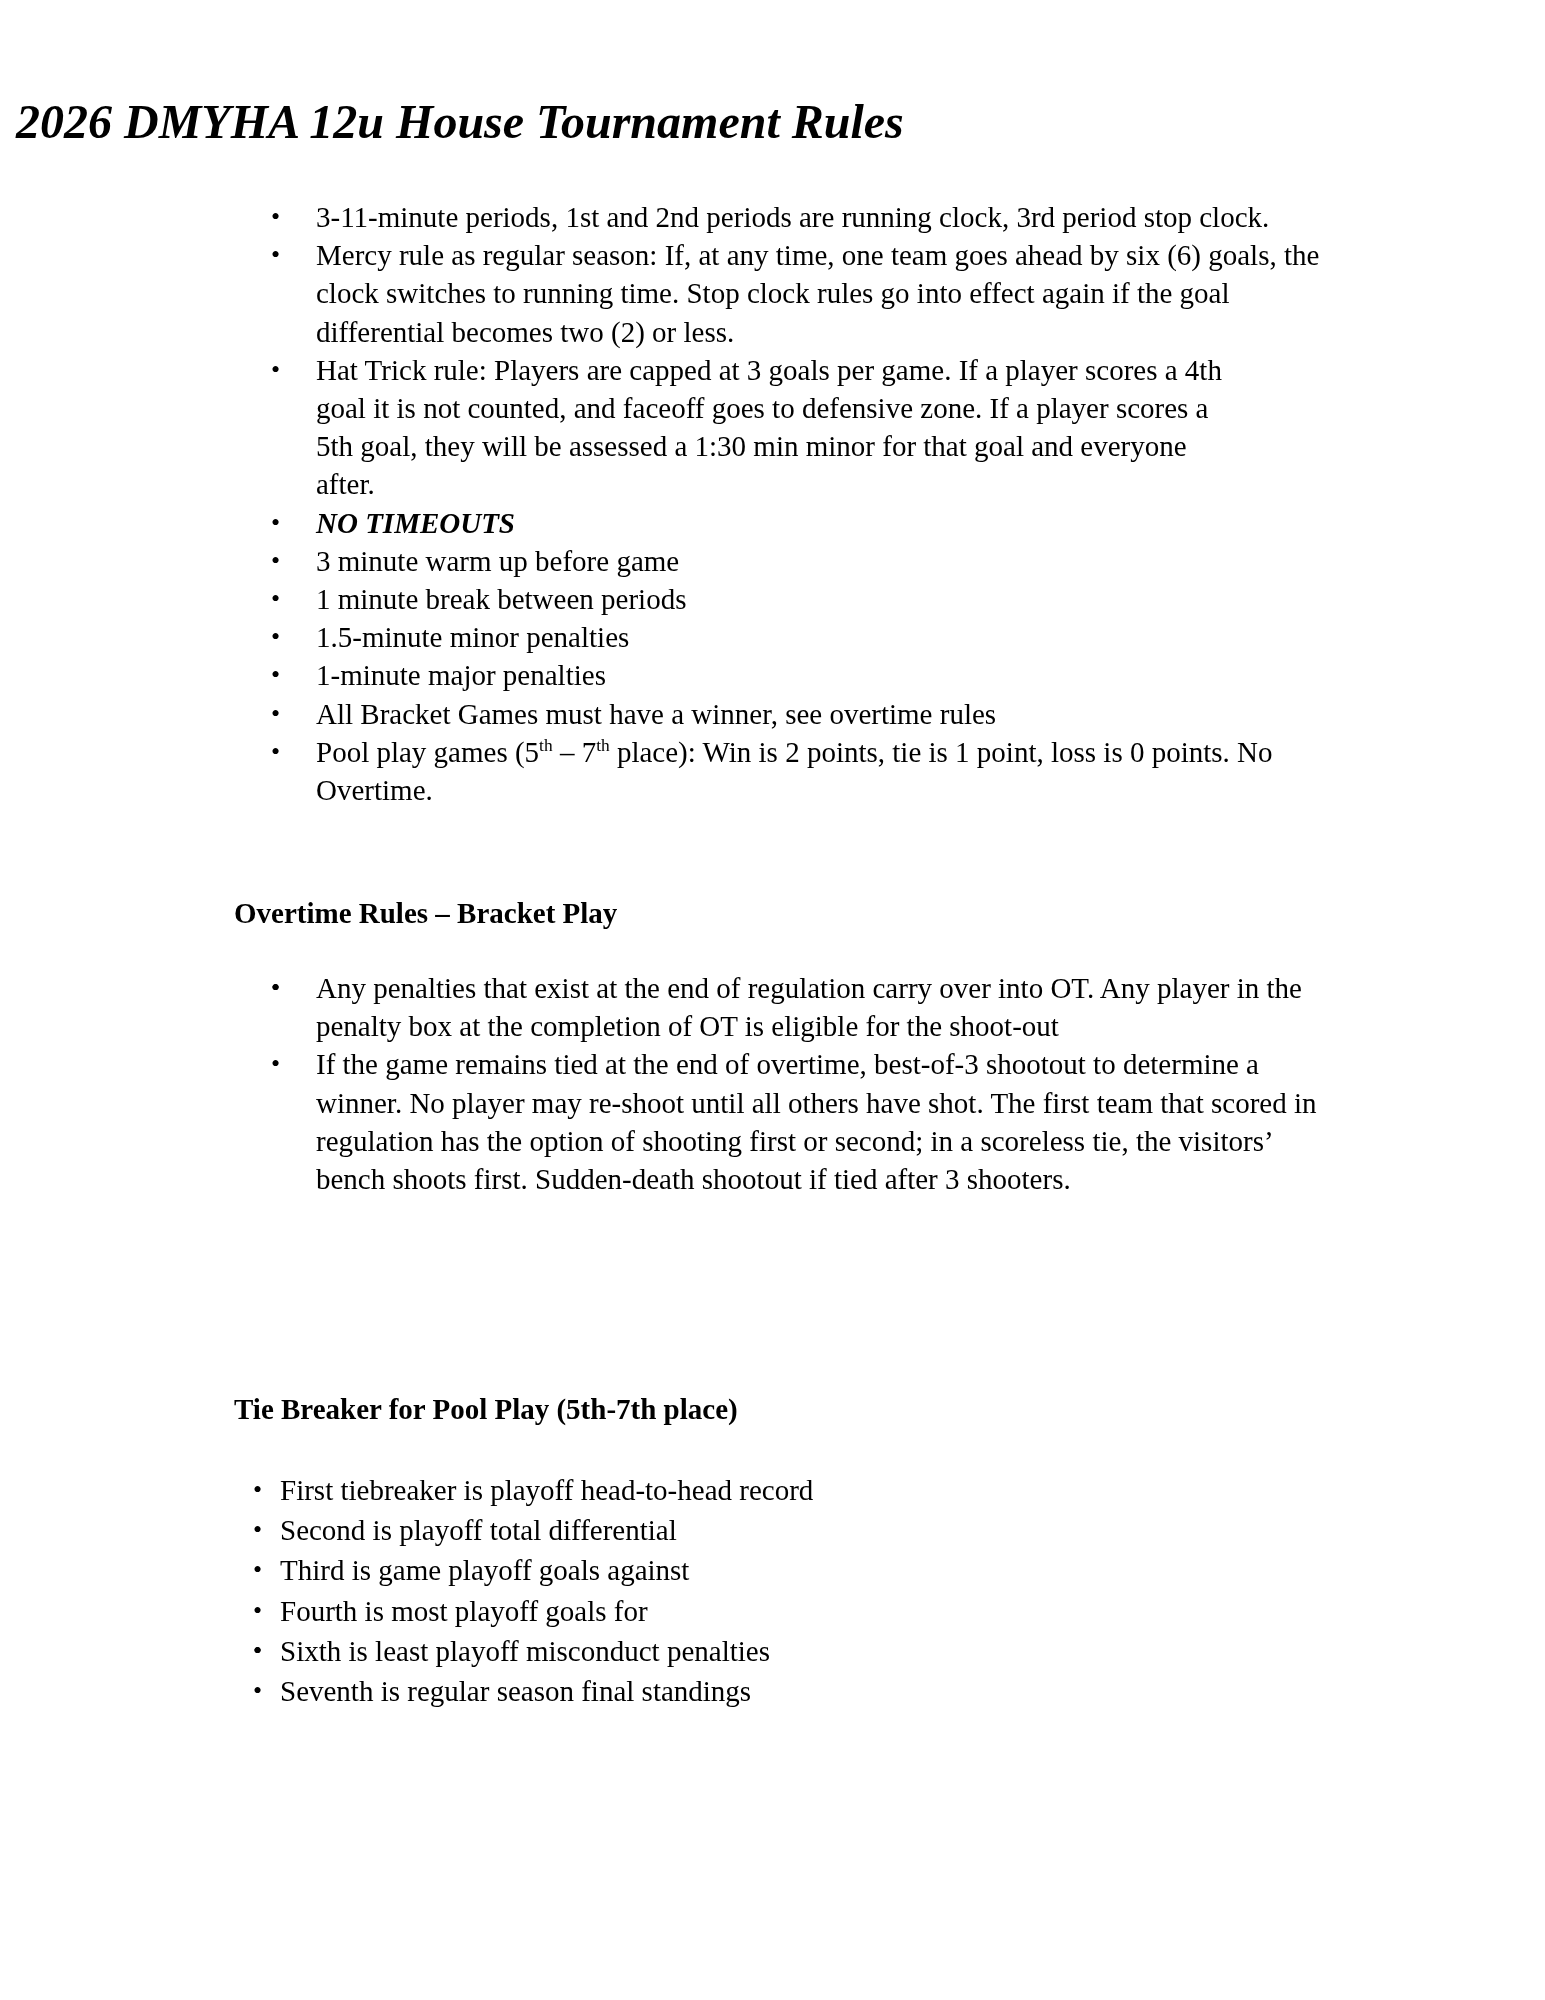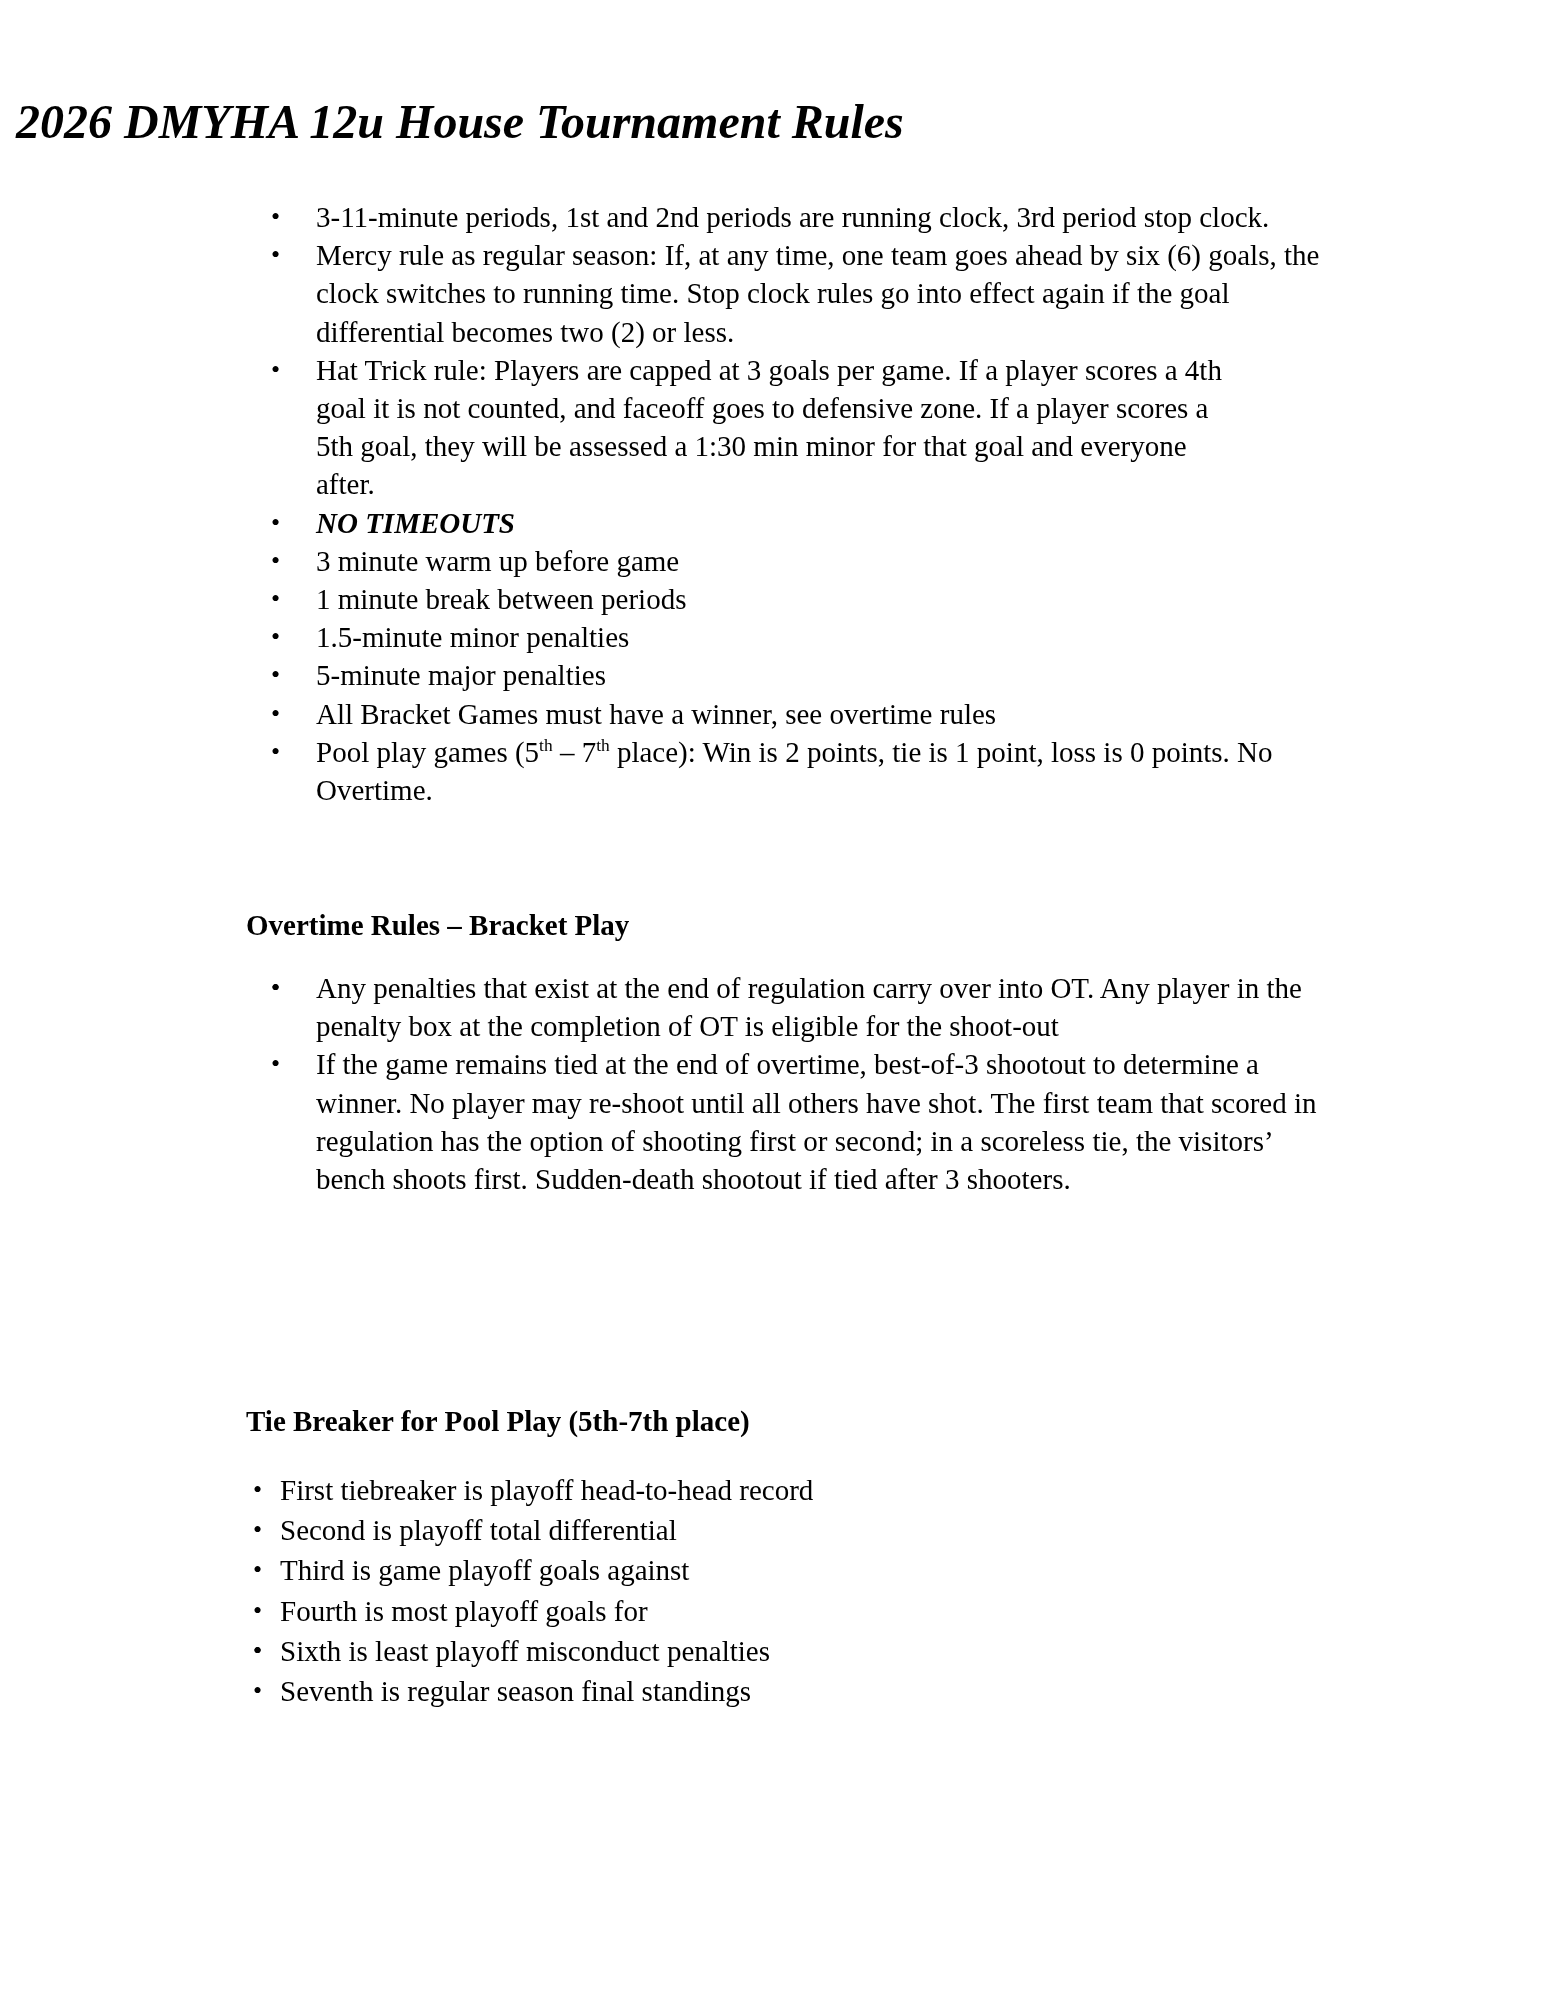--- a/index.html
+++ b/index.html
@@ -10,40 +10,40 @@
   .list { position:absolute; margin:0; padding:0; list-style:none; }
   .list li { position:relative; font-size:29px; line-height:38.2px; }
   .bul { position:absolute; font-size:26px; }
   .main-list { left:316px; top:198px; width:1010px; }
   .main-list .bul { left:-45px; }
   .ot-list { left:316px; top:969px; width:1010px; }
   .ot-list .bul { left:-45px; }
   .tb-list { left:280px; top:1470px; width:900px; }
   .tb-list li { line-height:40.2px; }
   .tb-list .bul { left:-27px; }
-  .section-heading { position:absolute; left:234px; font-size:29px; font-weight:bold; margin:12px; }
+  .section-heading { position:absolute; left:234px; font-size:29px; font-weight:bold; margin:0; }
   .h-ot { top:897px; }
   .h-tb { top:1393px; }
   sup { font-size:60%; line-height:0; vertical-align:super;font-family:Liberation Serif, serif; }
   .bi { font-weight:bold; font-style:italic; }
 </style>
 </head>
 <body>
 
 <h1 class="page-title">2026 DMYHA 12u House Tournament Rules</h1>
 
 <ul class="list main-list">
   <li><span class="bul">•</span><span>3-11-minute periods, 1st and 2nd periods are running clock, 3rd period stop clock.</span></li>
   <li><span class="bul">•</span><span>Mercy rule as regular season: If, at any time, one team goes ahead by six (6) goals, the clock switches to running time. Stop clock rules go into effect again if the goal differential becomes two (2) or less.</span></li>
   <li style="padding-right:90px"><span class="bul">•</span><span>Hat Trick rule: Players are capped at 3 goals per game. If a player scores a 4th goal it is not counted, and faceoff goes to defensive zone. If a player scores a 5th goal, they will be assessed a 1:30 min minor for that goal and everyone after.</span></li>
   <li><span class="bul">•</span><span class="bi">NO TIMEOUTS</span></li>
   <li><span class="bul">•</span><span>3 minute warm up before game</span></li>
   <li><span class="bul">•</span><span>1 minute break between periods</span></li>
   <li><span class="bul">•</span><span>1.5-minute minor penalties</span></li>
-  <li><span class="bul">•</span><span>5-minute major penalties</span></li>
+  <li><span class="bul">•</span><span>1-minute major penalties</span></li>
   <li><span class="bul">•</span><span>All Bracket Games must have a winner, see overtime rules</span></li>
   <li><span class="bul">•</span><span><span>Pool play games (5</span><sup>th</sup><span> – 7</span><sup>th</sup><span> place): Win is 2 points, tie is 1 point, loss is 0 points. No Overtime.</span></span></li>
 </ul>
 
 <h2 class="section-heading h-ot">Overtime Rules – Bracket Play</h2>
 
 <ul class="list ot-list">
   <li><span class="bul">•</span></li>
   <li><span class="bul">•</span><span>Any penalties that exist at the end of regulation carry over into OT. Any player in the penalty box at the completion of OT is eligible for the shoot-out</span></li>
   <li><span class="bul">•</span><span>If the game remains tied at the end of overtime, best-of-3 shootout to determine a winner. No player may re-shoot until all others have shot. The first team that scored in regulation has the option of shooting first or second; in a scoreless tie, the visitors’ bench shoots first. Sudden-death shootout if tied after 3 shooters.</span></li>

